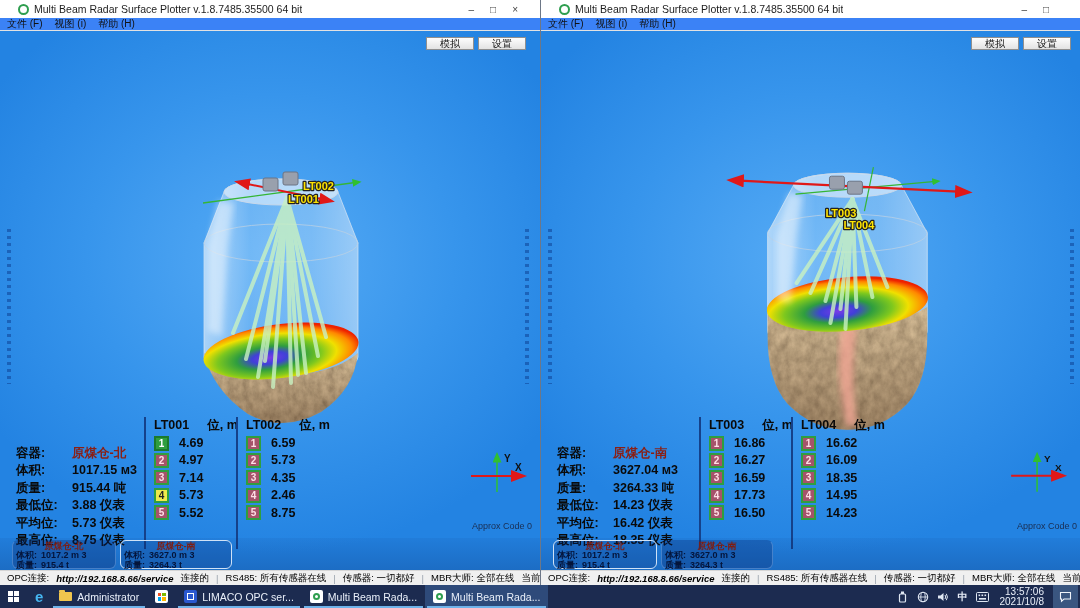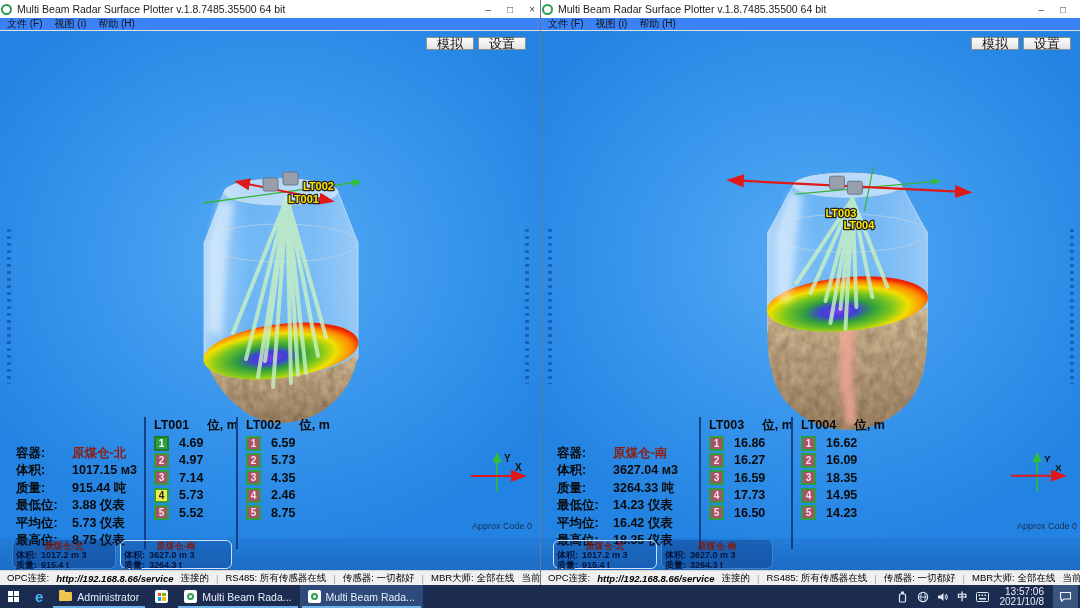--- a/index.html
+++ b/index.html
@@ -6,40 +6,40 @@
   html,body { width:1080px; height:608px; }
   .screen { position:relative; width:1080px; height:608px; overflow:hidden;
             font-family:"Liberation Sans", sans-serif; background:#10203f; }
 
   
   .window { position:absolute; top:0; height:585px; background:#2383e2; }
   .window.w0 { left:0; width:540px; }
   .window.w1 { left:540px; width:545px; border-left:1px solid #6d7787; }
 
   .titlebar { height:18px; background:#ffffff; display:flex; align-items:center;
-              padding:0 1px; font-size:10.5px; color:#1d1d1d; }
+              padding:0 18px; font-size:10.5px; color:#1d1d1d; }
   .app-ring { width:11px; height:11px; border:2px solid #2e9e4f; border-radius:50%;
               margin-right:5px; flex:0 0 auto; background:#fff; }
   .win-title { white-space:nowrap; overflow:hidden; }
   .win-controls { margin-left:auto; display:flex; gap:16px; color:#444;
                   font-size:10px; padding-right:4px; }
   .w1 .win-controls { padding-right:18px; }
   .win-controls span { cursor:default; }
 
   .menubar { height:13px; background:#3b82f6; display:flex; align-items:center;
              gap:12px; padding:0 7px; font-size:10px; color:#111;
              border-bottom:1px solid #e2e2e2; }
 
   .canvas { position:absolute; top:31px; left:0; right:0; height:539px; overflow:hidden;
             background: radial-gradient(ellipse 62% 55% at 50% 42%,
                         #56abf5 0%, #3795ec 55%, #2383e2 100%); }
 
   .toolbtns { position:absolute; top:6px; right:14px; display:flex; gap:4px; z-index:6; }
   .toolbtn { width:48px; height:13px; display:flex; align-items:center; justify-content:center;
-             font-size:13px; color:#111; background:linear-gradient(#fdfdfd,#e3e3e3);
+             font-size:10px; color:#111; background:linear-gradient(#fdfdfd,#e3e3e3);
              border:1px solid #8f8f8f; }
 
   .scene { position:absolute; inset:0; width:100%; height:100%; }
   svg text { font-family:"Liberation Sans", sans-serif; }
 
   .wm { position:absolute; top:198px; height:155px; width:4px; opacity:.5;
         background:repeating-linear-gradient(180deg, #0a3a8c 0 3px, transparent 3px 7px); }
   .wm.left  { left:7px; }
   .wm.right { right:11px; }
 
@@ -561,20 +561,26 @@
       <span class="icon-store">
           <span class="msgrid">
             <i></i>
             <i></i>
             <i></i>
             <i></i>
           </span>
         </span>
     </div>
     <div class="tb-item open">
+      <span class="icon-limaco">
+          <i></i>
+        </span>
+      <span>LIMACO OPC ser...</span>
+    </div>
+    <div class="tb-item open">
       <span class="icon-mbr">
           <i></i>
         </span>
       <span>Multi Beam Rada...</span>
     </div>
     <div class="tb-item open active">
       <span class="icon-mbr">
           <i></i>
         </span>
       <span>Multi Beam Rada...</span>

